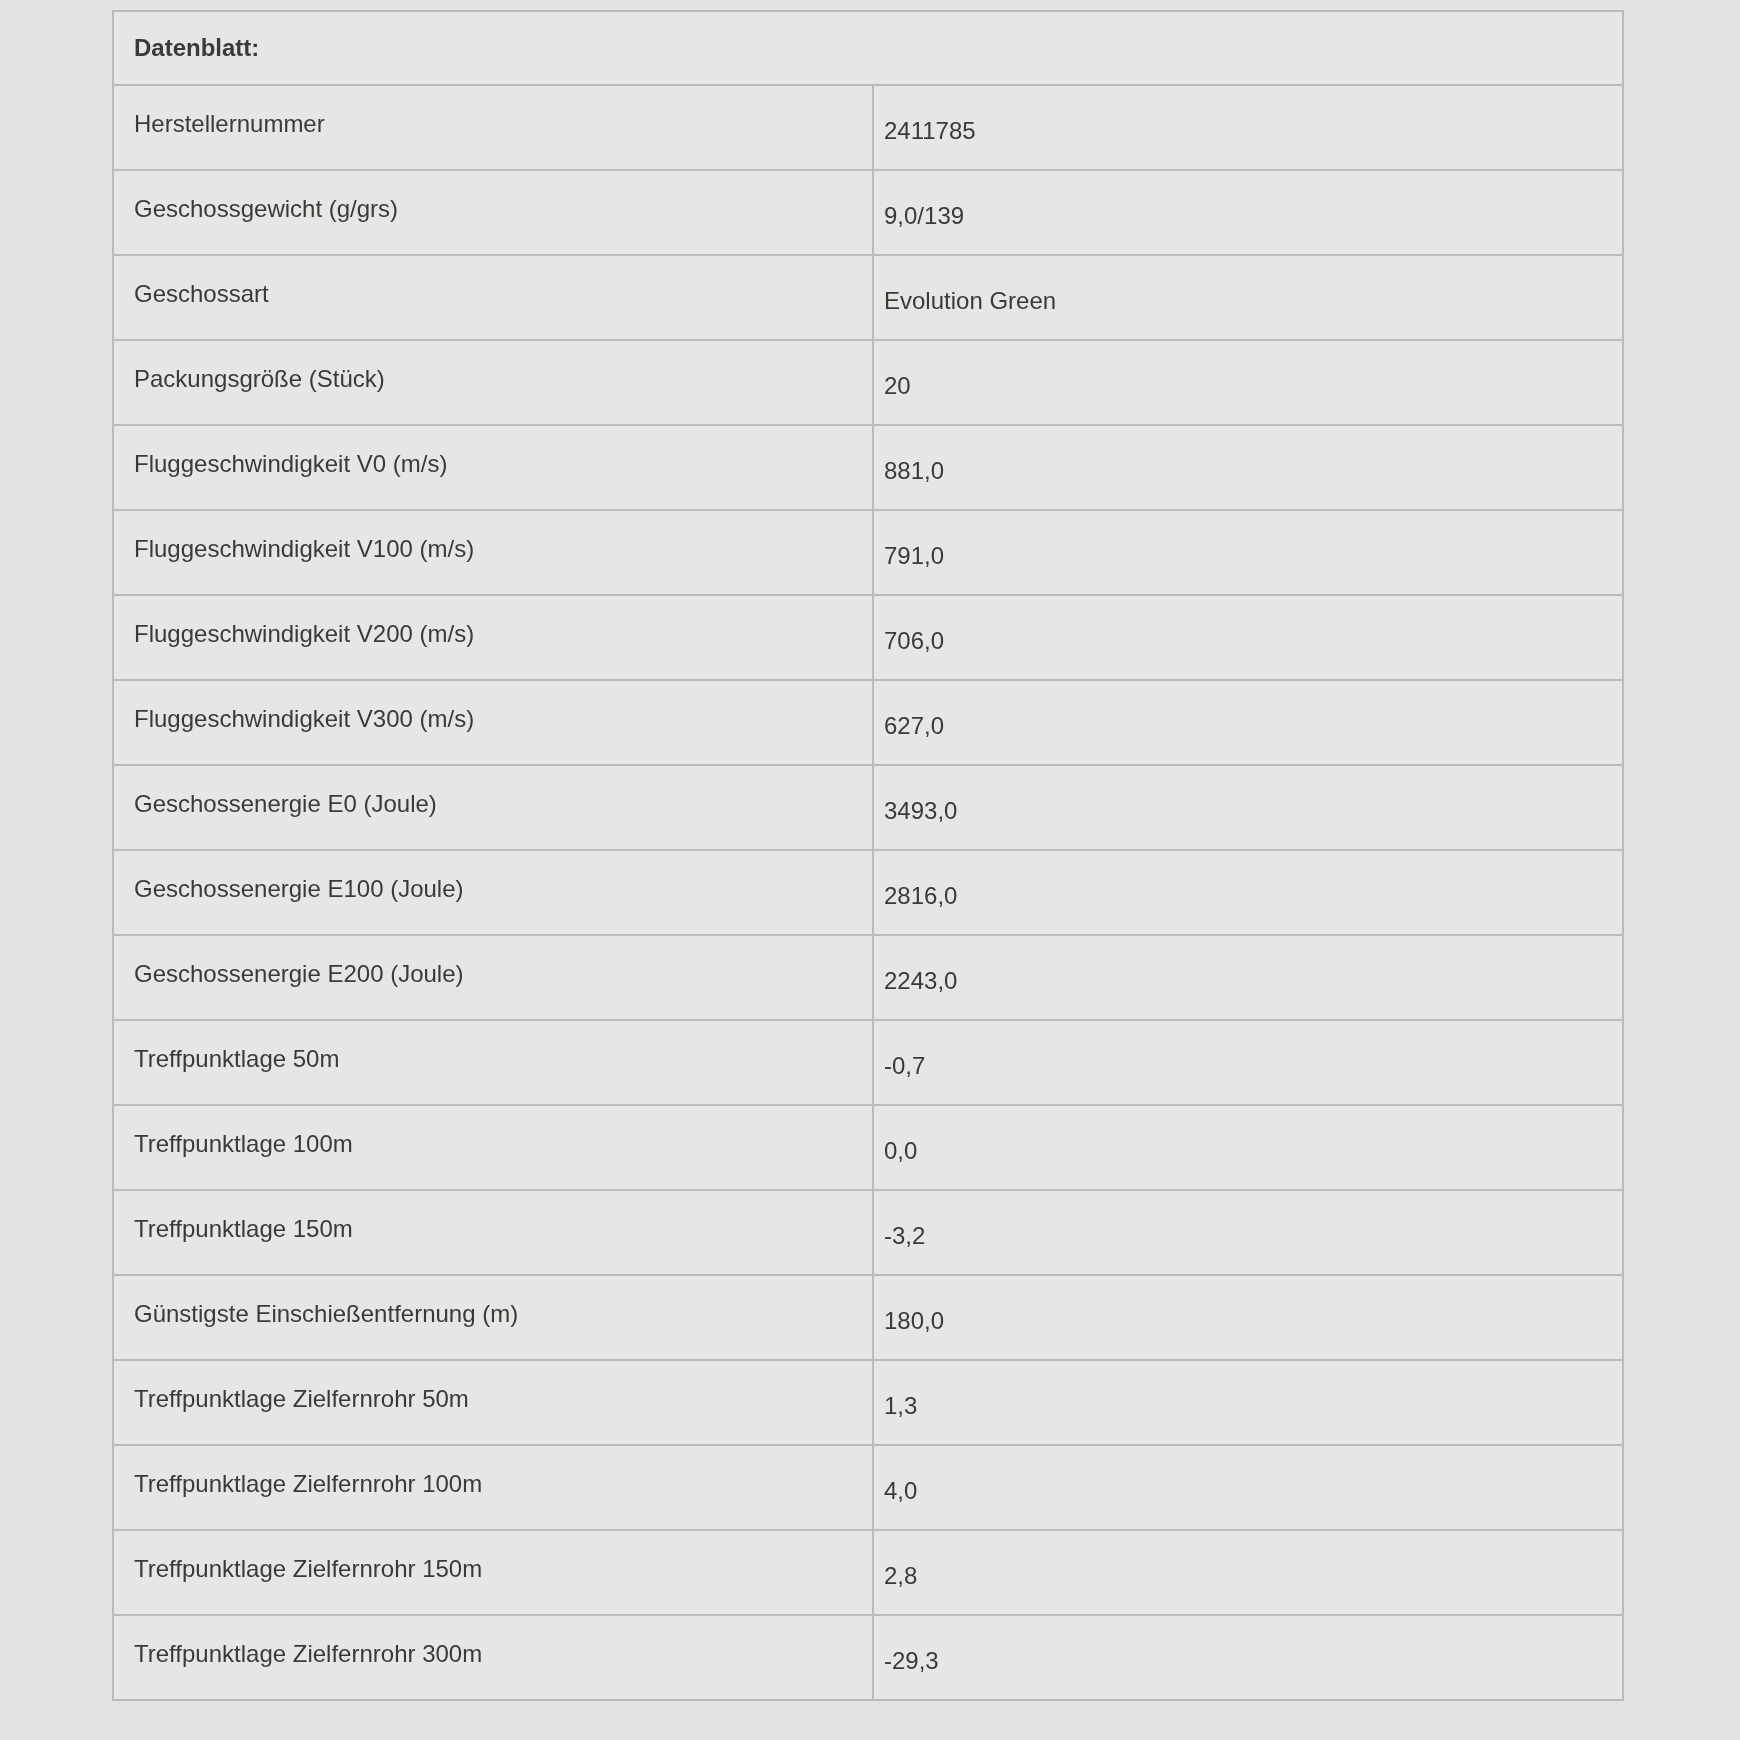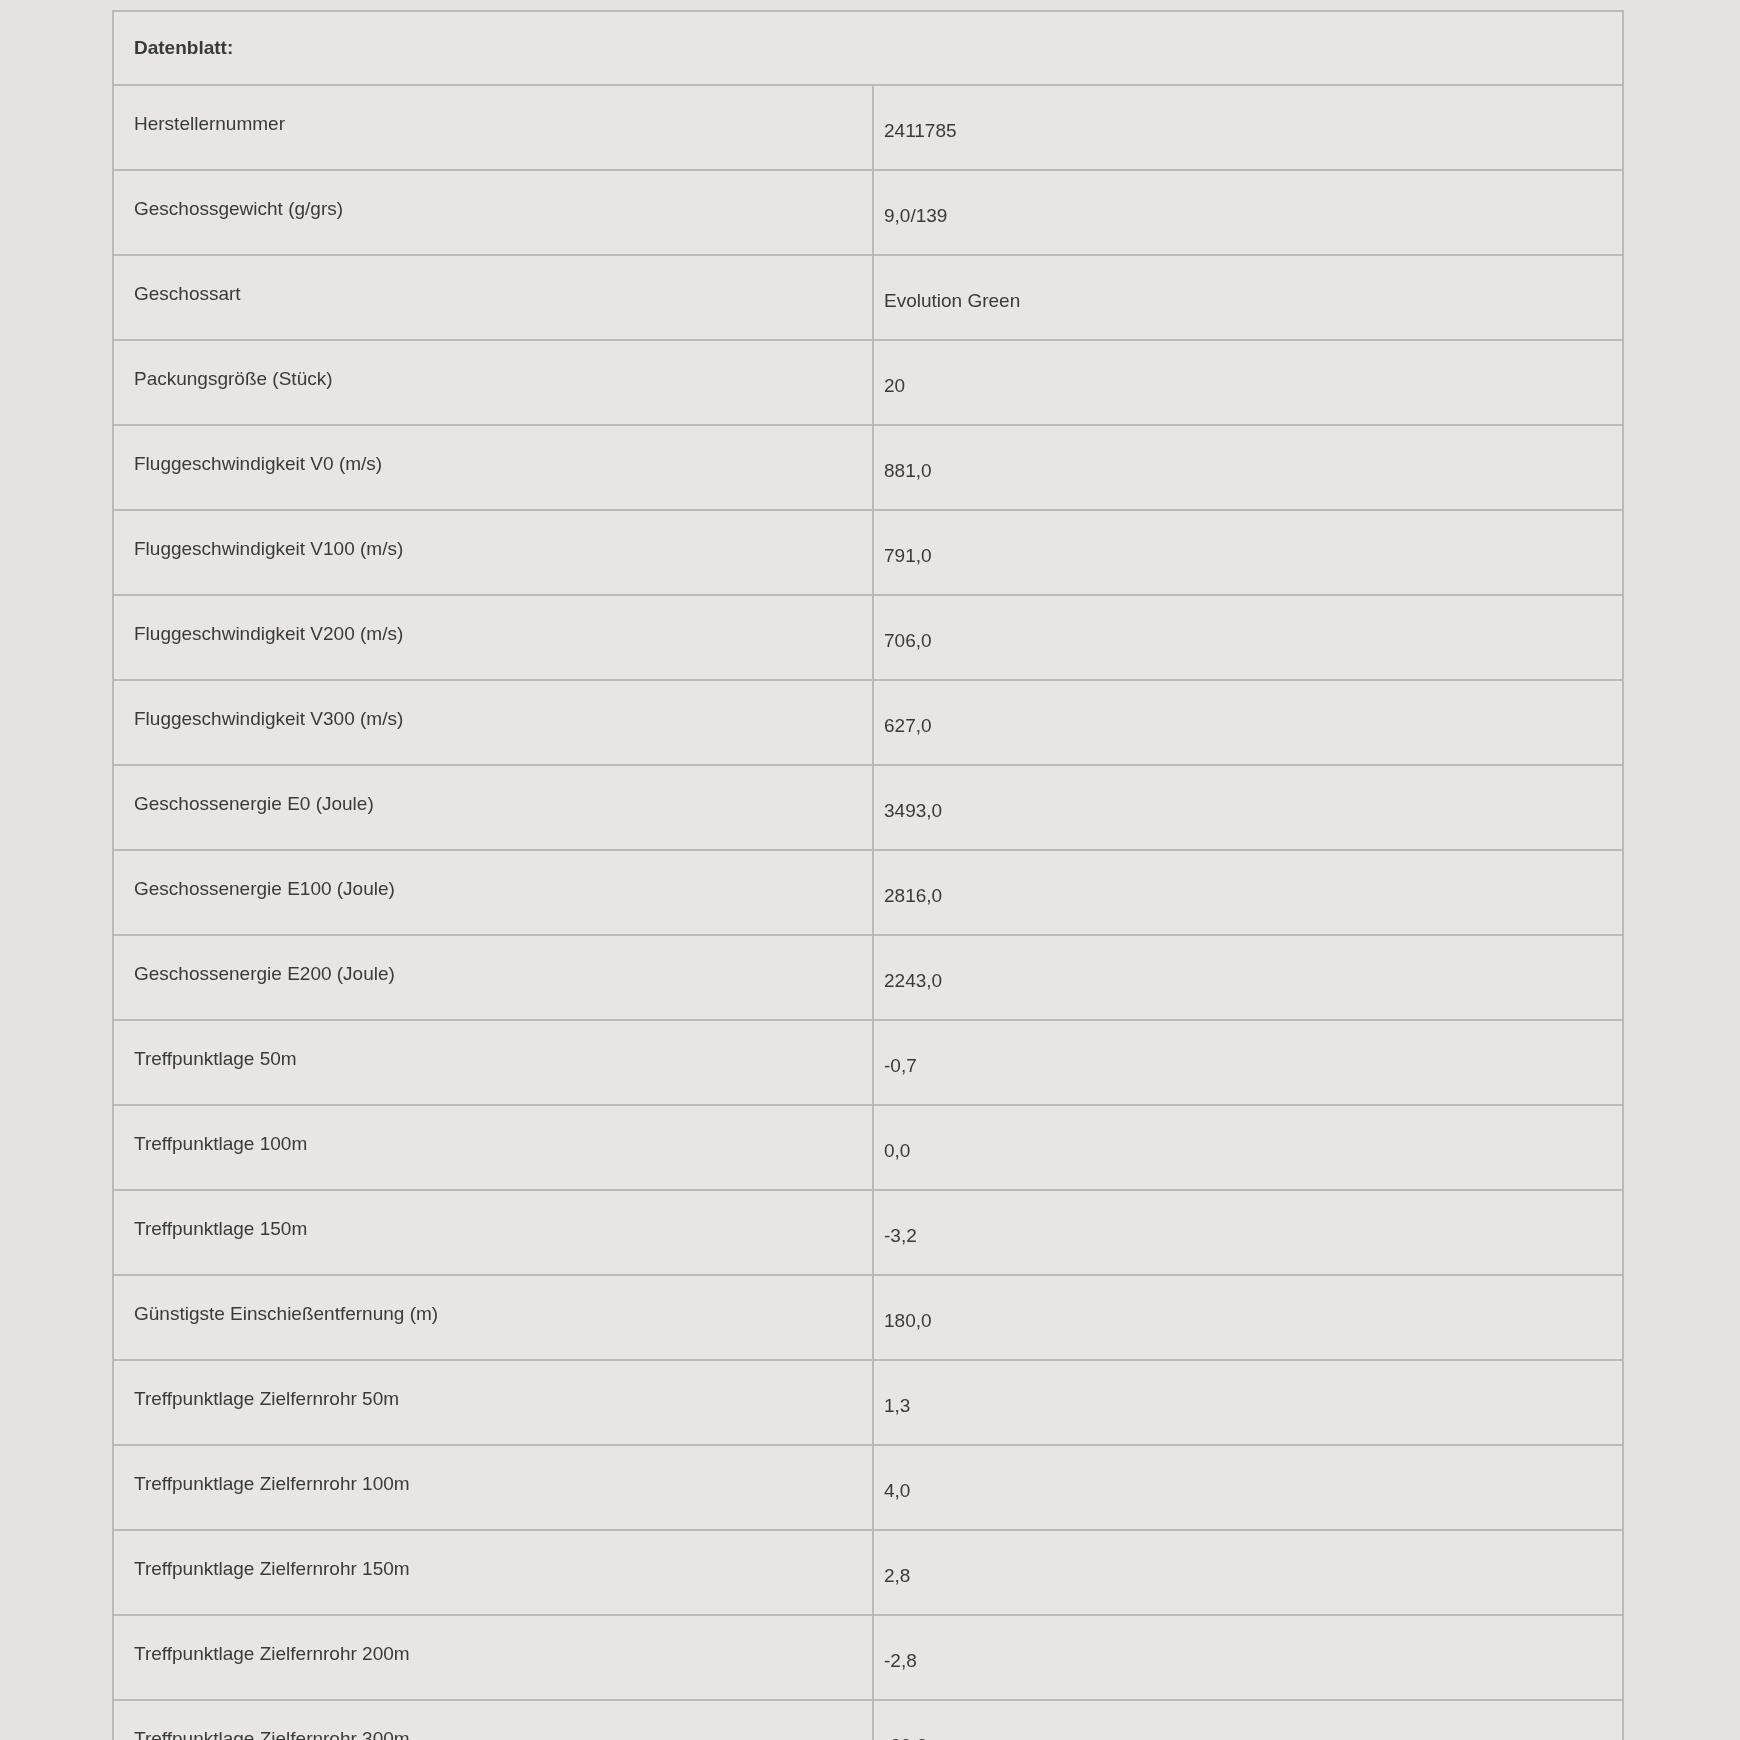--- a/index.html
+++ b/index.html
@@ -24,21 +24,21 @@
     table-layout: fixed;
     width: 1510px;
   }
   table.datasheet col.label-col { width: 760px; }
   table.datasheet col.value-col { width: 750px; }
   table.datasheet th,
   table.datasheet td {
     border: 2px solid var(--border_color, #bcbbb9);
     background: var(--cell_bg, #e7e6e4);
     color: var(--text_color, #3a3a38);
-    font-size: 19px;
+    font-size: 24px;
     line-height: 1.2;
     vertical-align: middle;
     text-align: left;
     overflow: hidden;
     white-space: nowrap;
   }
   table.datasheet th.sheet-title {
     height: 72px;
     padding: 0 20px;
     font-weight: bold;
@@ -134,22 +134,18 @@
         </tr>
         <tr>
           <td class="spec-label">Treffpunktlage Zielfernrohr 100m</td>
           <td class="spec-value">4,0</td>
         </tr>
         <tr>
           <td class="spec-label">Treffpunktlage Zielfernrohr 150m</td>
           <td class="spec-value">2,8</td>
         </tr>
         <tr>
-          <td class="spec-label">Treffpunktlage Zielfernrohr 200m</td>
-          <td class="spec-value">-2,8</td>
-        </tr>
-        <tr>
           <td class="spec-label">Treffpunktlage Zielfernrohr 300m</td>
           <td class="spec-value">-29,3</td>
         </tr>
       </tbody>
   </table>
 </div>
 
 </body></html>

